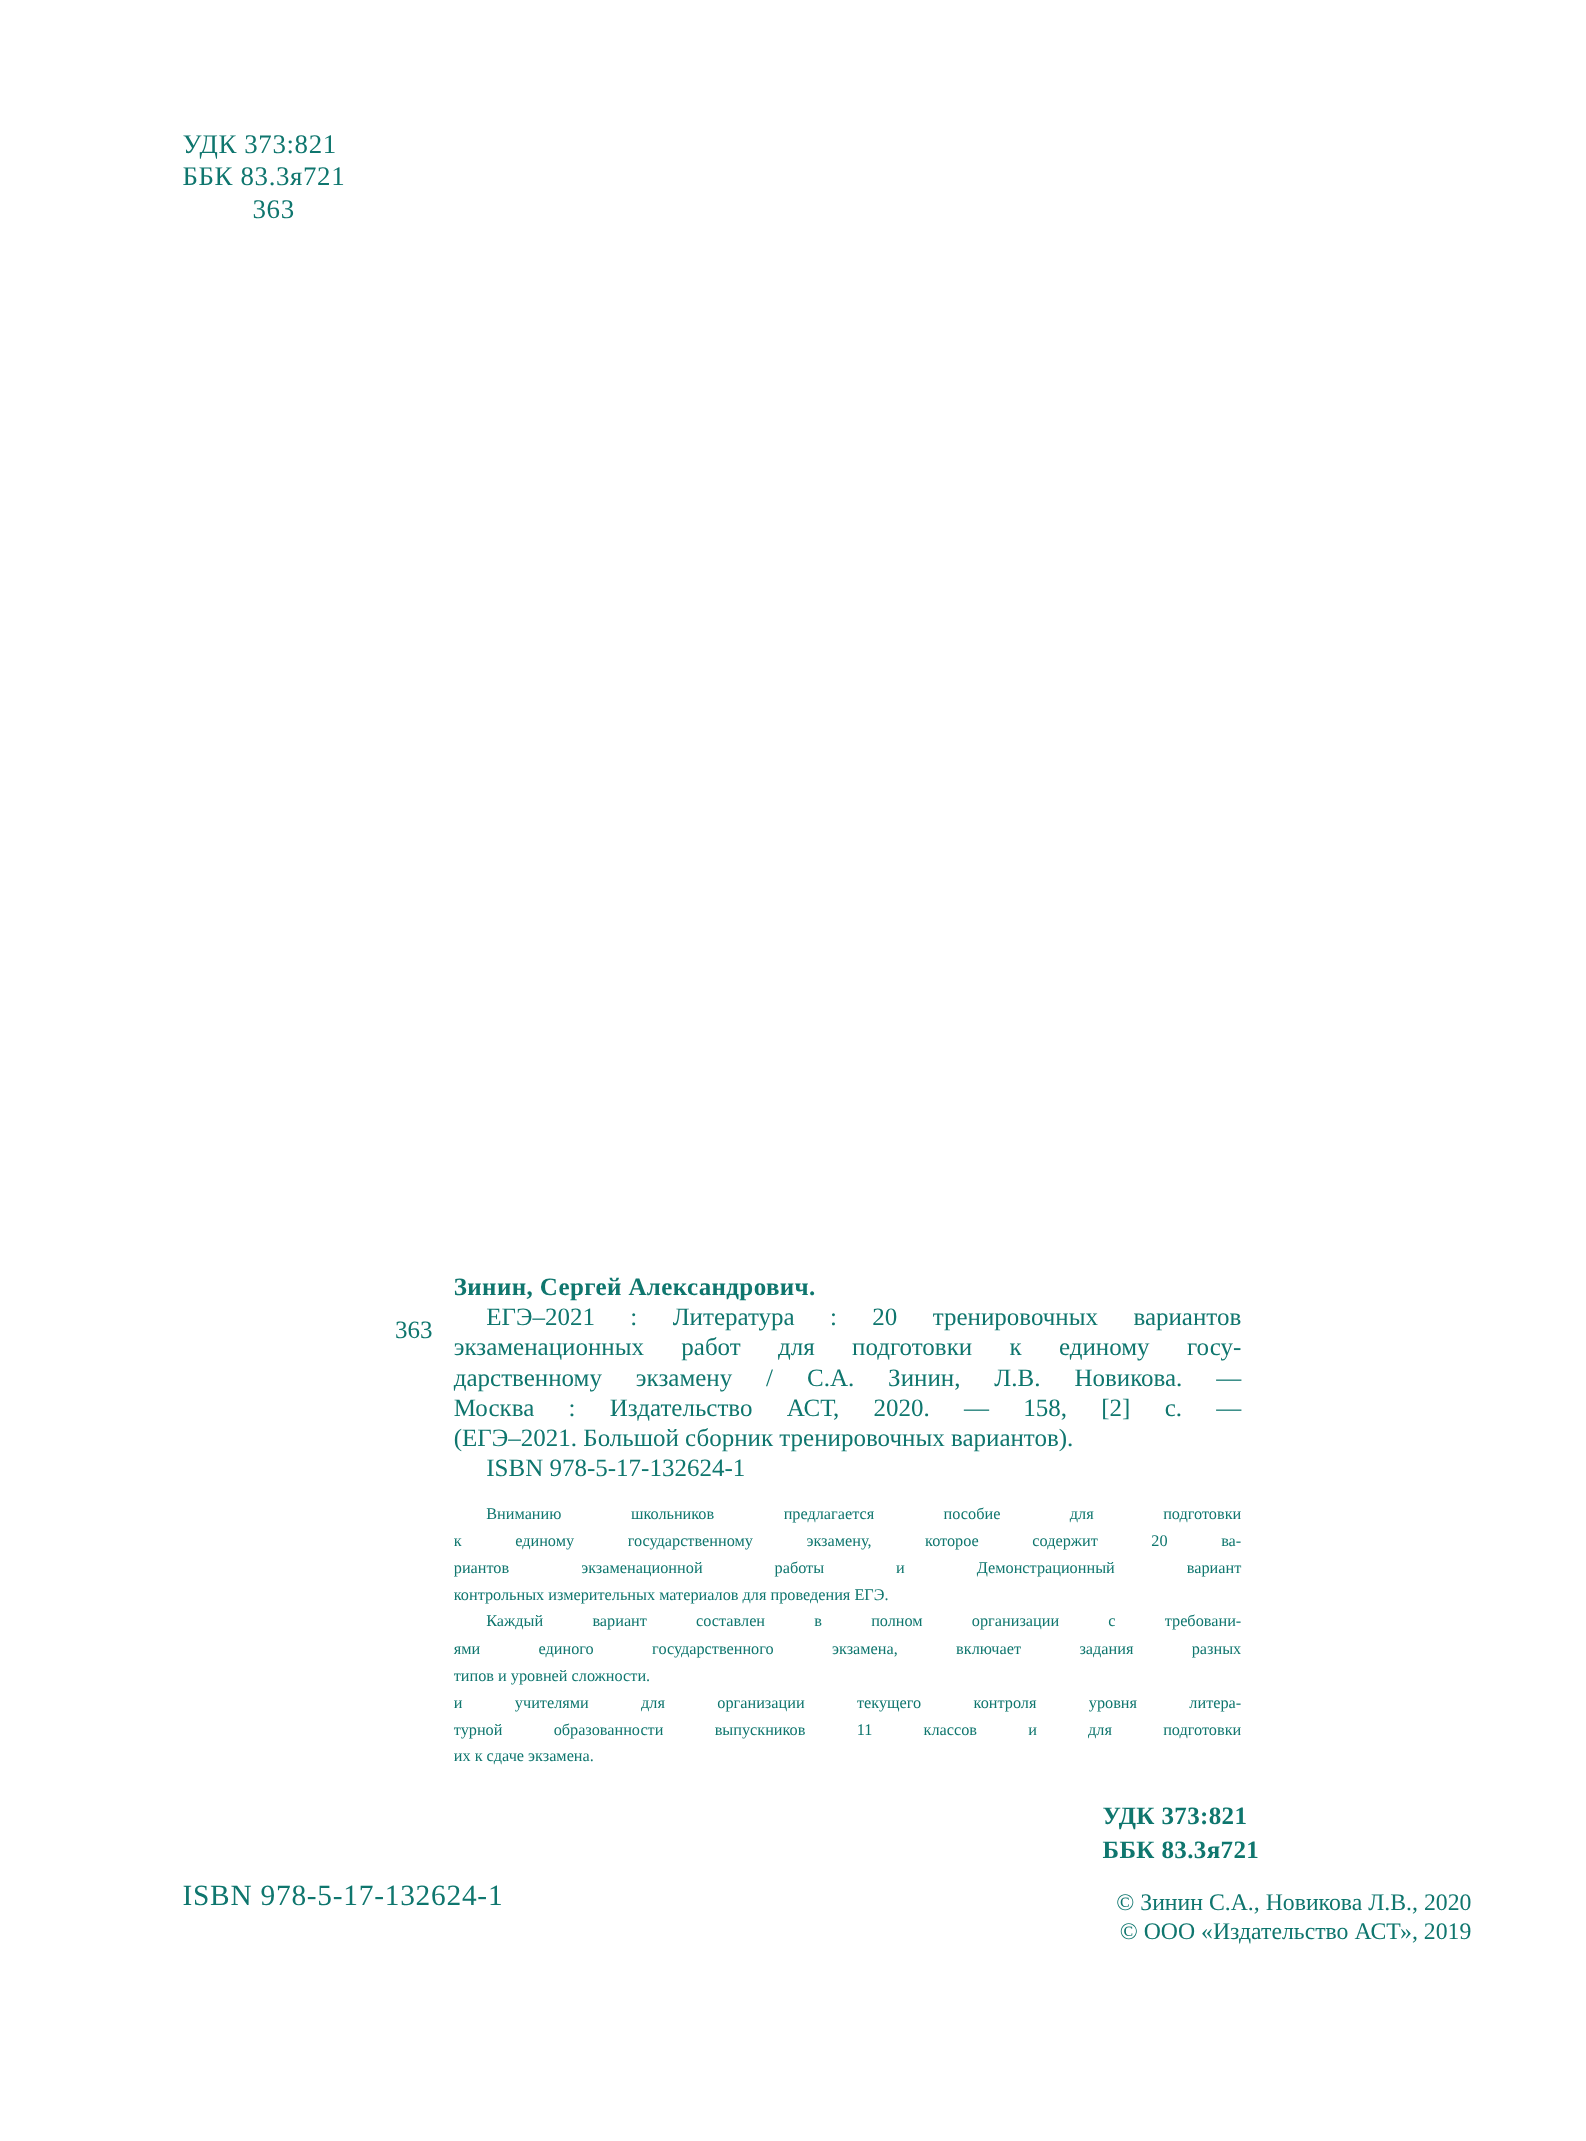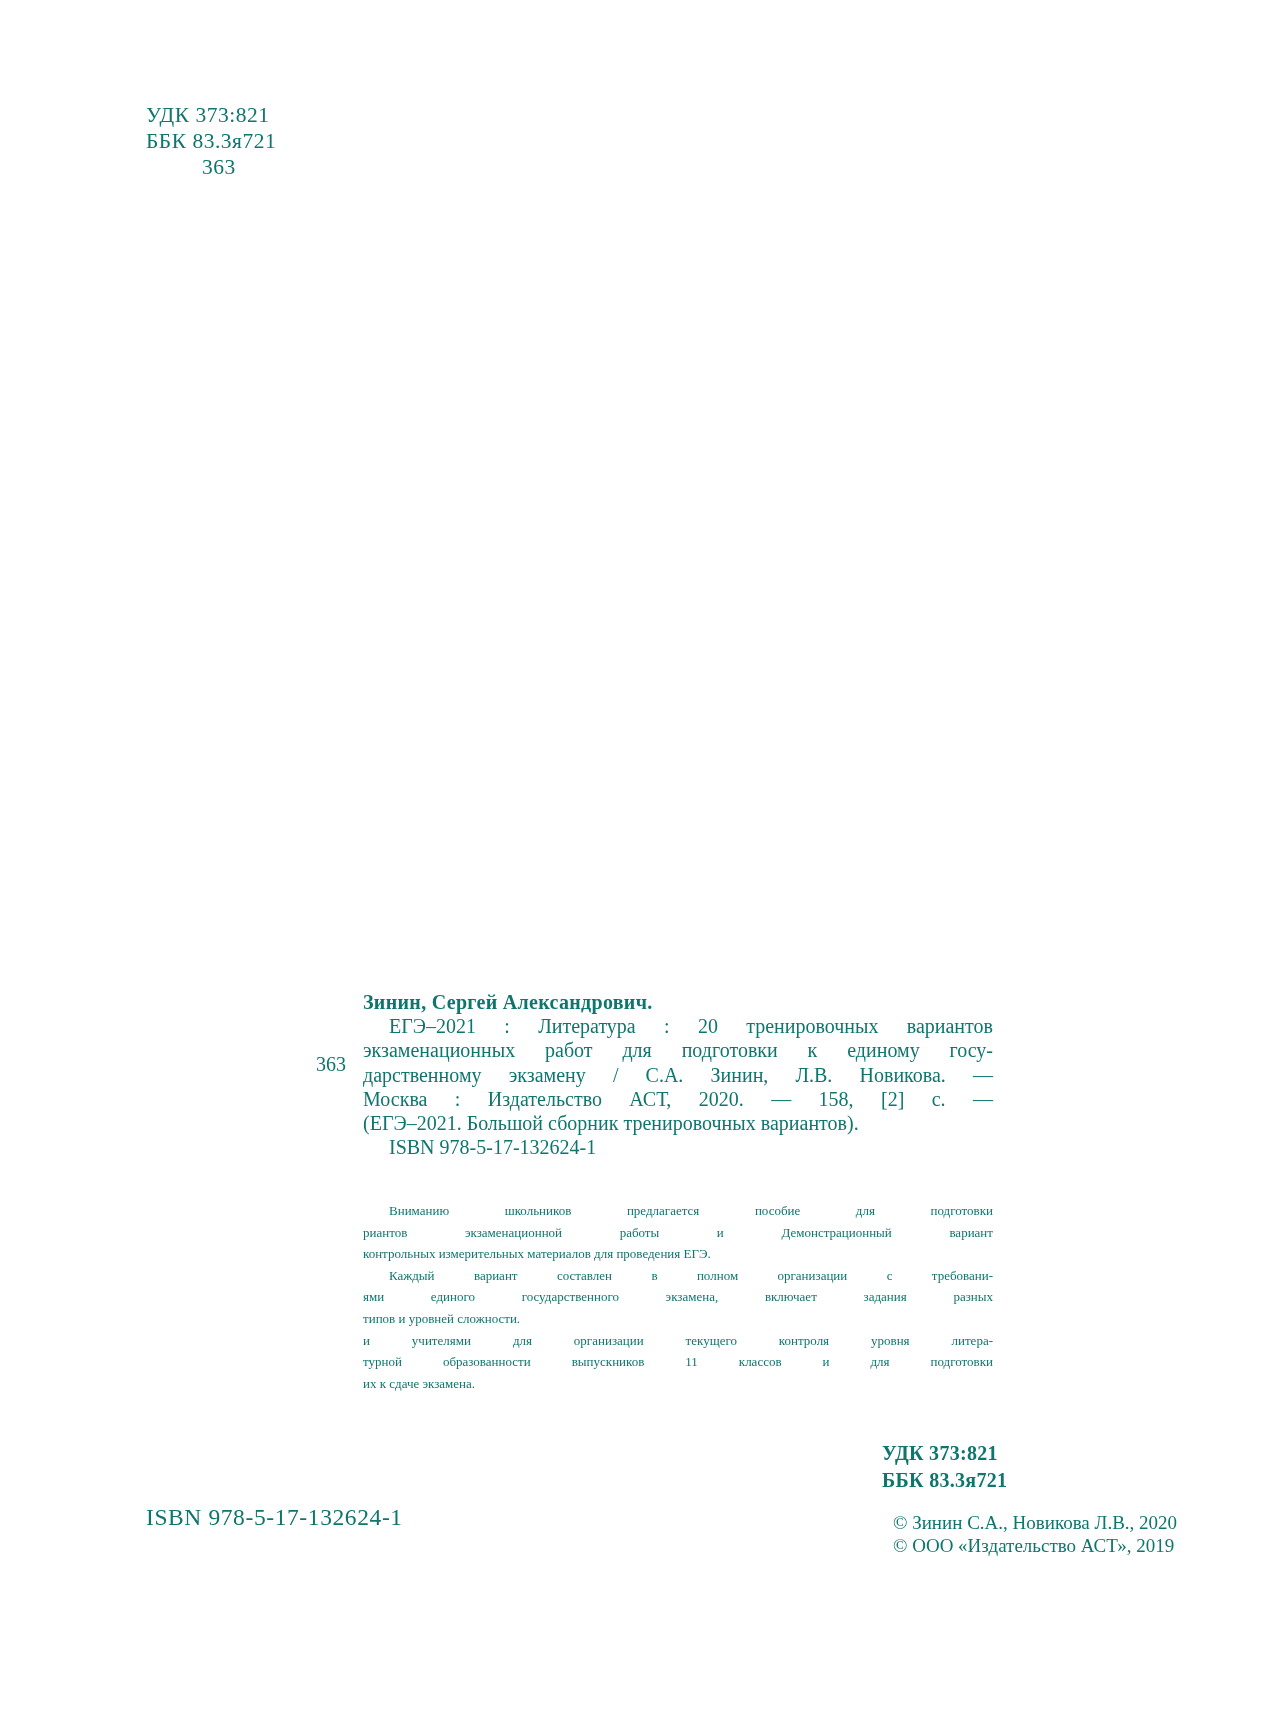--- a/index.html
+++ b/index.html
@@ -13,37 +13,37 @@
     font-family: "Liberation Serif", "DejaVu Serif", serif;
     overflow: hidden;
   }
   .abs { position: absolute; }
 
   
   .top-codes { left: 146px; top: 102px; font-size: 21.5px; line-height: 26px; letter-spacing: 0.5px; }
   .top-codes .sign { padding-left: 56px; }
 
   
-  .bib-col { left: 363px; top: 990px; width: 630px; font-size: 20px; line-height: 24.2px; }
+  .bib-col { left: 363px; top: 1018px; width: 630px; font-size: 20px; line-height: 24.2px; }
   .bib-author { font-weight: 700; letter-spacing: 0.3px; }
   .margin-code { left: 316px; top: 1052px; font-size: 20px; line-height: 24.2px; }
 
   
   .anno-col { left: 363px; top: 1200px; width: 630px; font-size: 13px; line-height: 21.6px; }
 
   .line { white-space: normal; }
   .j { text-align: justify; text-align-last: justify; }
   .ind { text-indent: 26px; }
 
   
   .bottom-codes { left: 882px; top: 1440px; font-size: 20px; line-height: 26.5px; font-weight: 700; letter-spacing: 0.3px; }
 
   
   .footer-isbn { left: 146px; top: 1504px; font-size: 23.5px; letter-spacing: 0.6px; }
-  .copyright { left: 893px; top: 1512px; font-size: 19px; line-height: 22.5px; }
+  .copyright { left: 893px; top: 1512px; font-size: 19px; line-height: 22.5px; text-align: right; }
 </style>
 </head>
 <body>
 
 <div class="page">
 
   <div class="abs top-codes">
     <div class="line">УДК 373:821</div>
     <div class="line">ББК 83.3я721</div>
     <div class="line sign">363</div>
@@ -56,20 +56,21 @@
     <div class="line j ind">ЕГЭ–2021 : Литература : 20 тренировочных вариантов</div>
     <div class="line j">экзаменационных работ для подготовки к единому госу-</div>
     <div class="line j">дарственному экзамену / С.А. Зинин, Л.В. Новикова. —</div>
     <div class="line j">Москва : Издательство АСТ, 2020. — 158, [2] с. —</div>
     <div class="line">(ЕГЭ–2021. Большой сборник тренировочных вариантов).</div>
     <div class="line ind">ISBN 978-5-17-132624-1</div>
   </div>
 
   <div class="abs anno-col">
     <div class="line j ind">Вниманию школьников предлагается пособие для подготовки</div>
+    <div class="line j">к единому государственному экзамену, которое содержит 20 ва-</div>
     <div class="line j">риантов экзаменационной работы и Демонстрационный вариант</div>
     <div class="line">контрольных измерительных материалов для проведения ЕГЭ.</div>
     <div class="line j ind">Каждый вариант составлен в полном организации с требовани-</div>
     <div class="line j">ями единого государственного экзамена, включает задания разных</div>
     <div class="line">типов и уровней сложности.</div>
     <div class="line j">и учителями для организации текущего контроля уровня литера-</div>
     <div class="line j">турной образованности выпускников 11 классов и для подготовки</div>
     <div class="line">их к сдаче экзамена.</div>
   </div>
 

